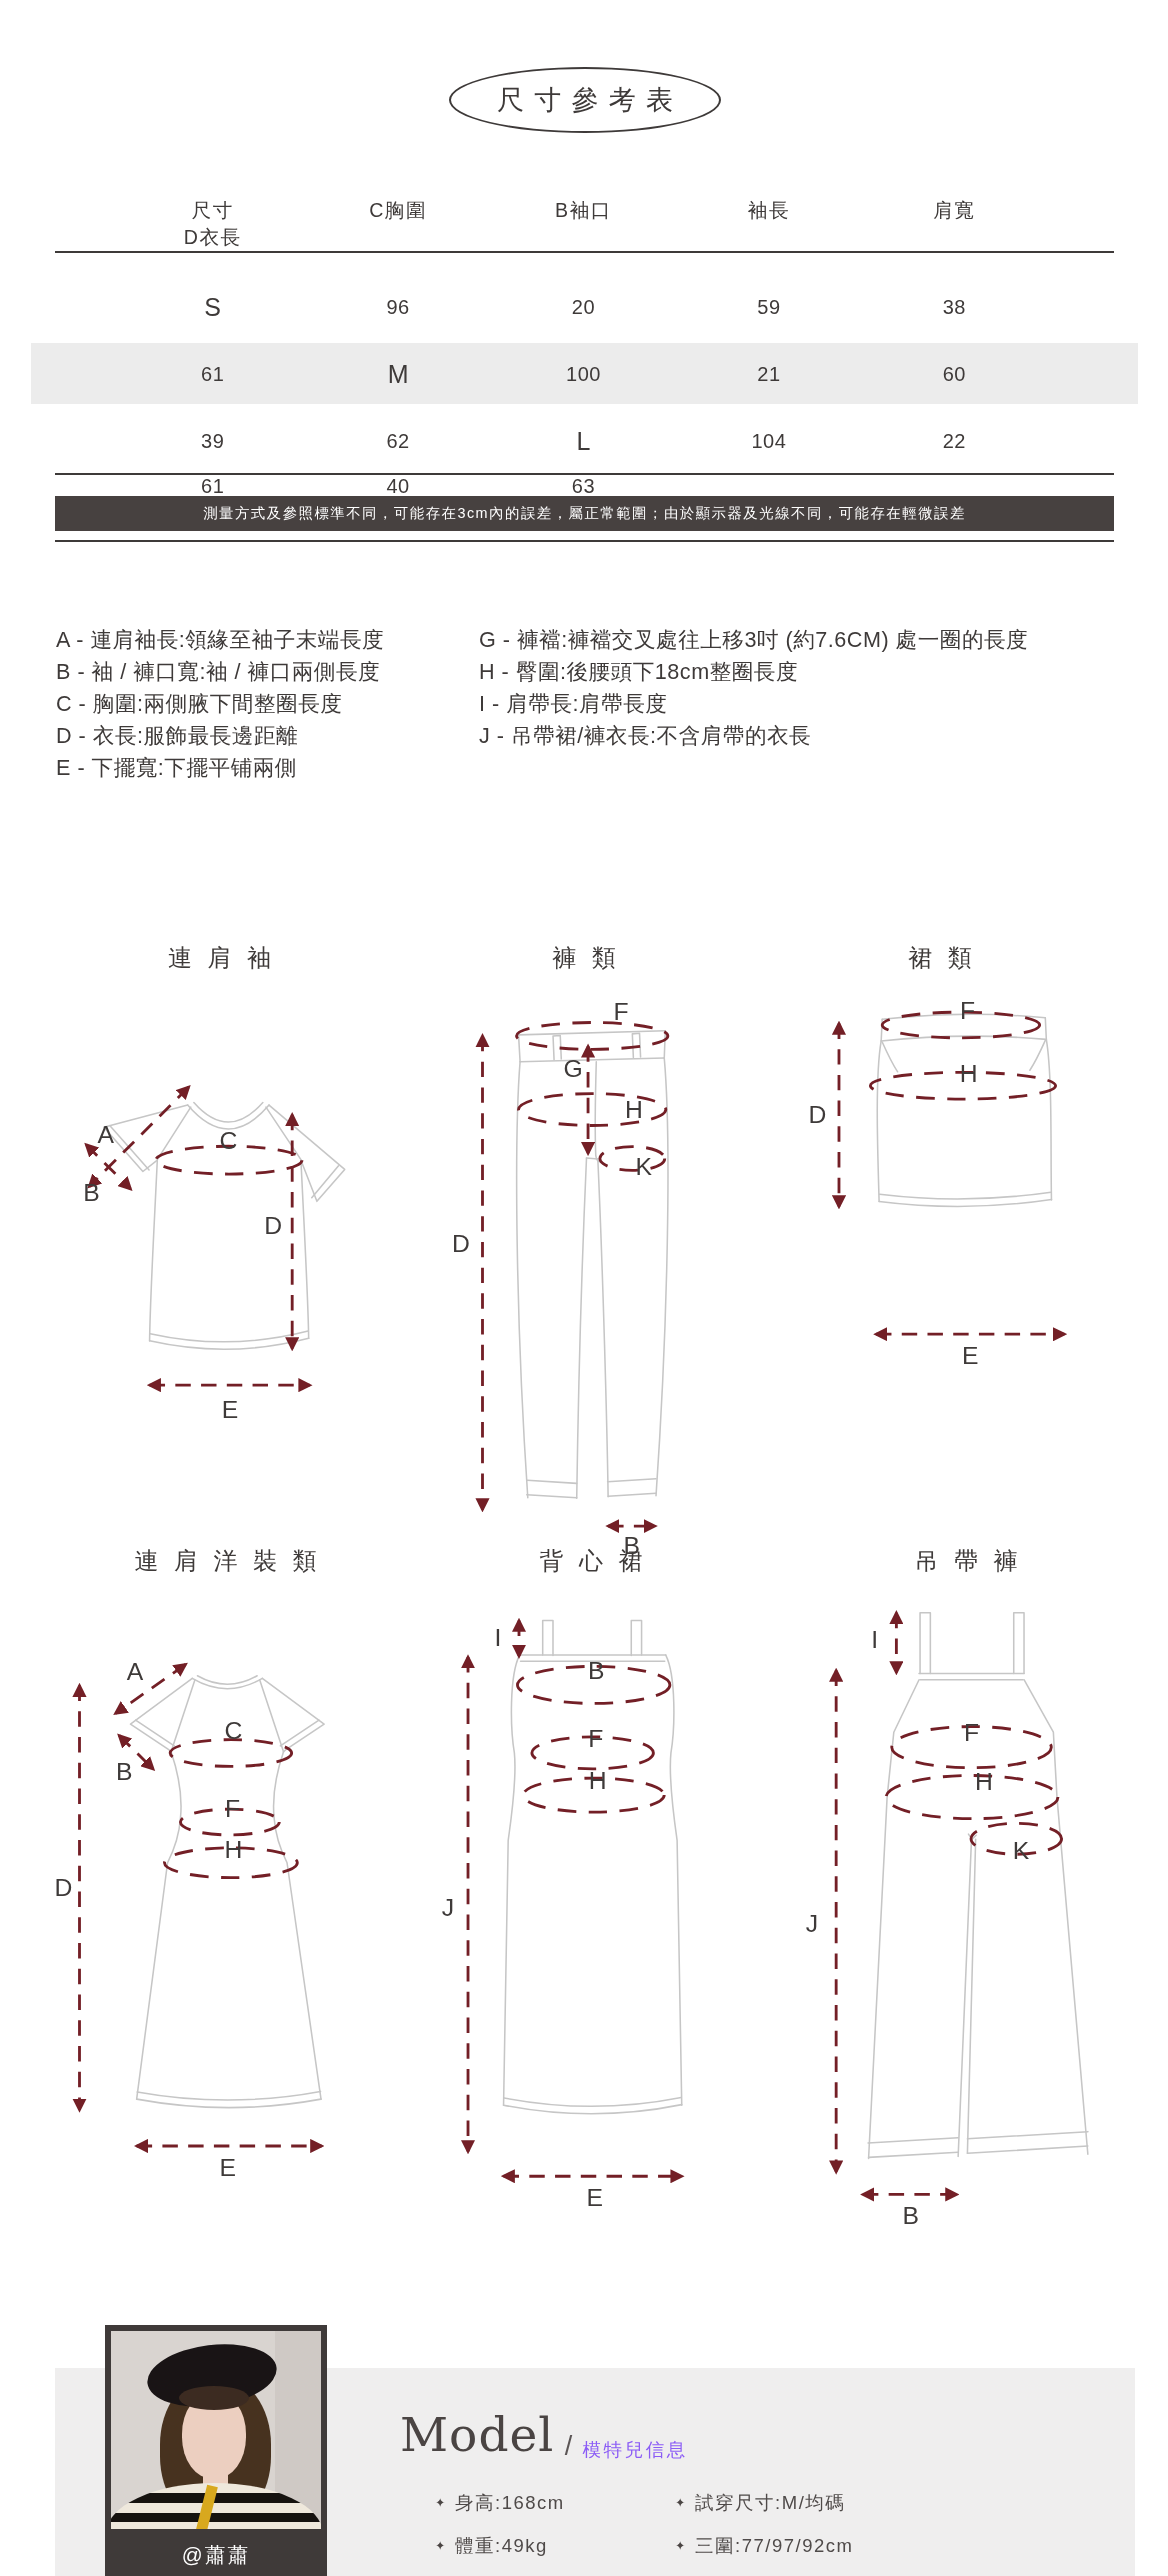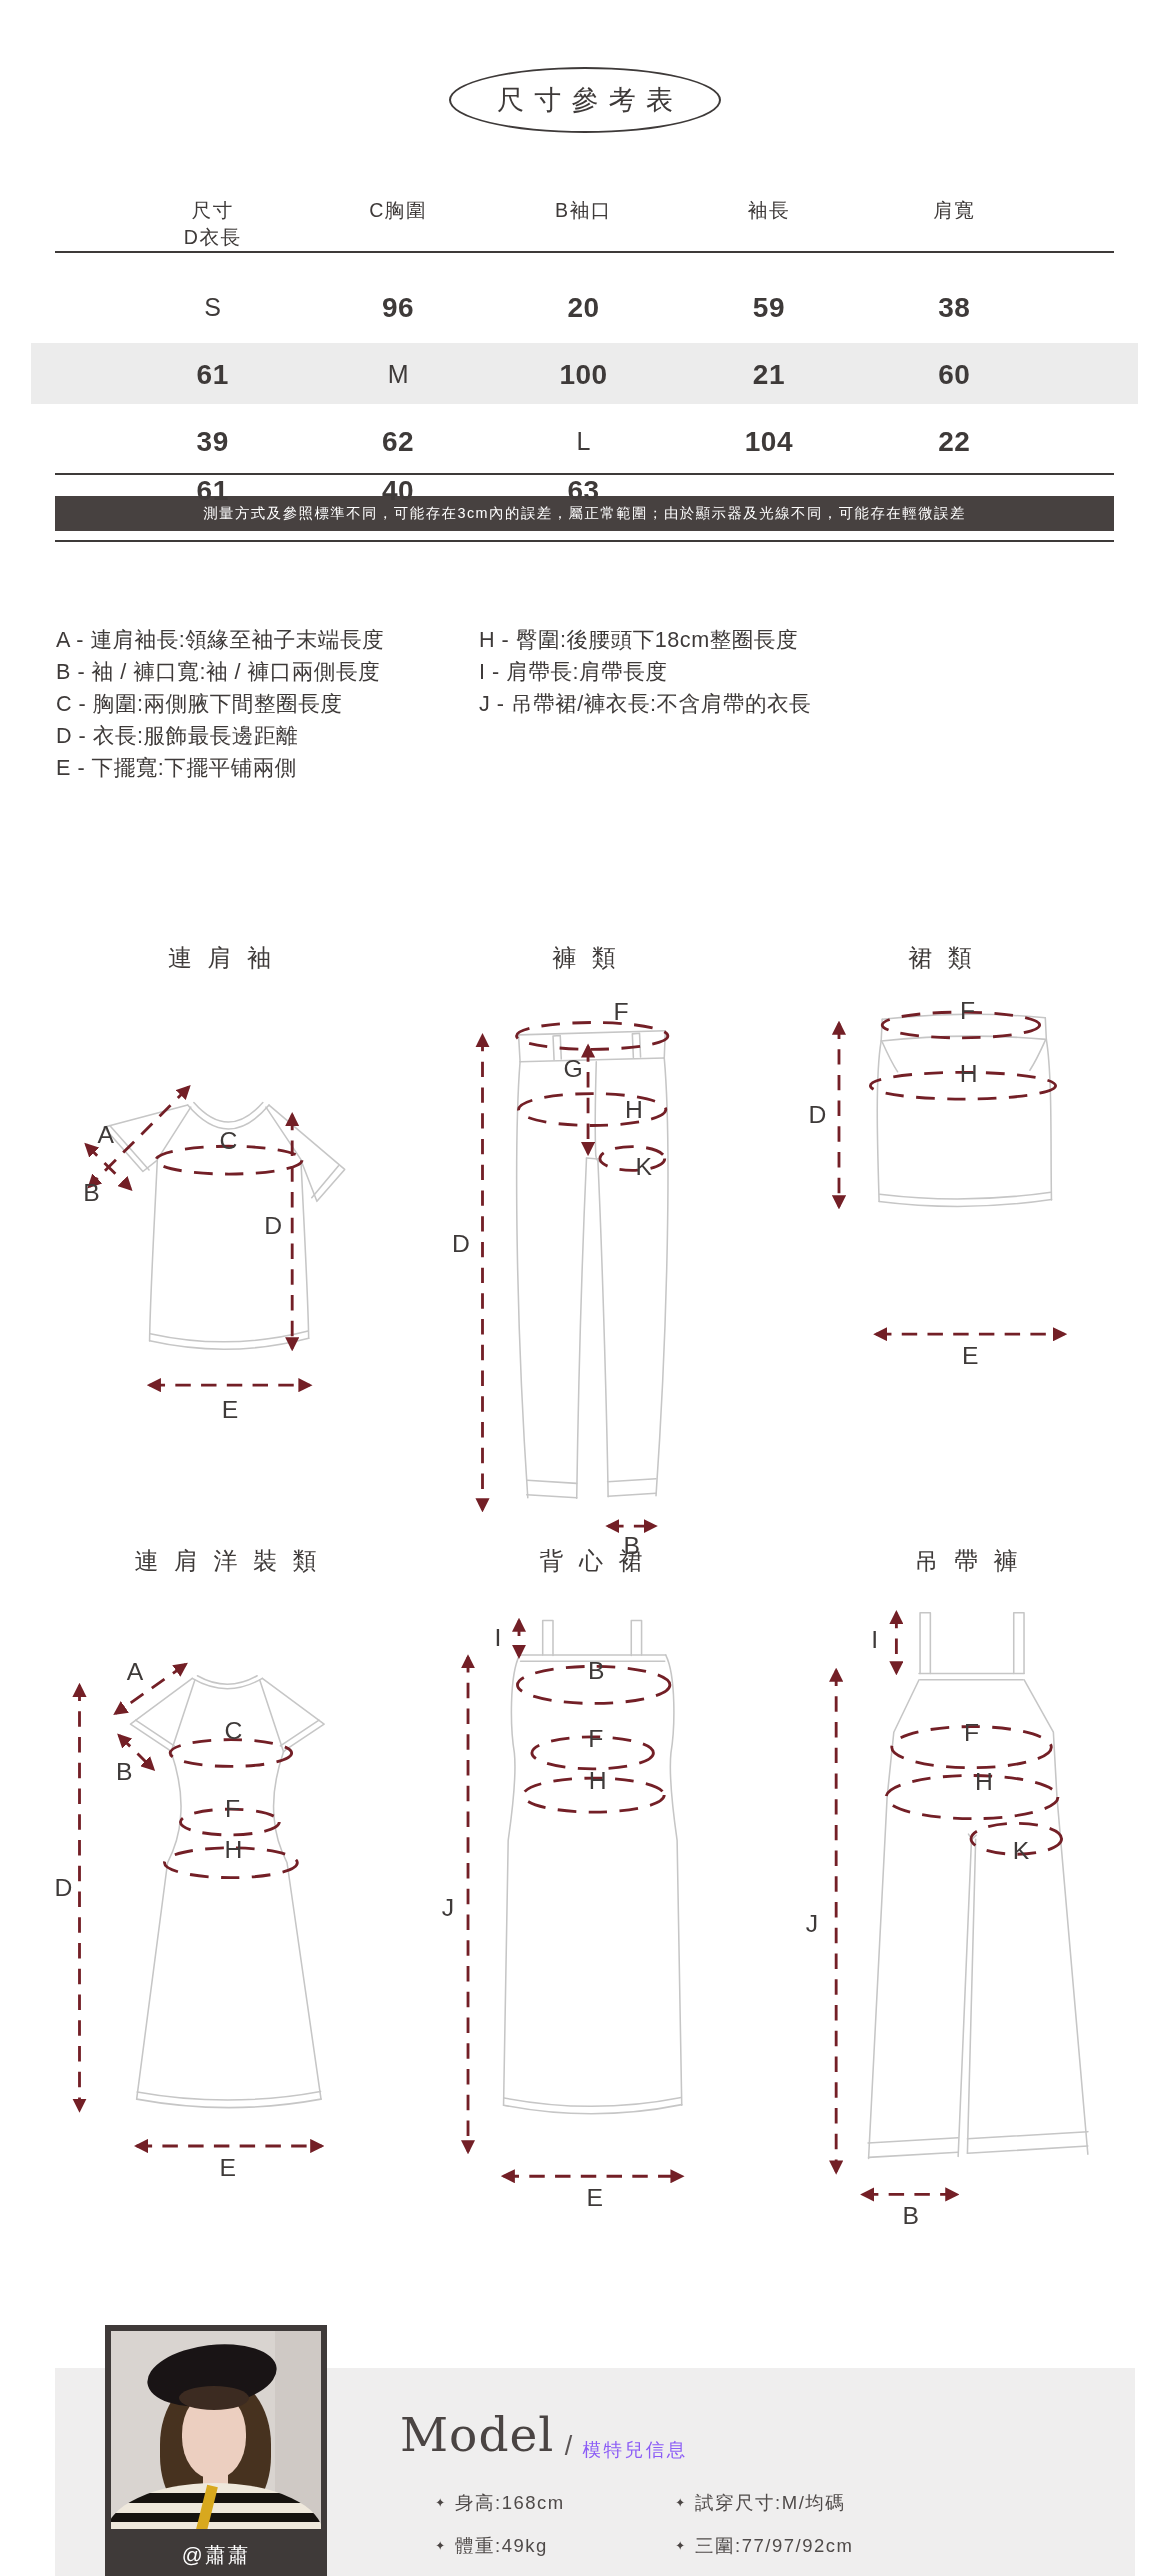--- a/index.html
+++ b/index.html
@@ -18,21 +18,21 @@
     display:flex;align-items:center;justify-content:center;
   }
   .oval span{font-size:27px;font-weight:500;letter-spacing:10.3px;padding-left:10.3px;}
 
   
   .tgrid{left:120px;width:927px;display:grid;grid-template-columns:repeat(5,1fr);}
   .tgrid > div{display:flex;align-items:center;justify-content:center;}
   .thead{top:197px;height:36px;font-size:19.6px;font-weight:500;letter-spacing:1.5px;}
   .trows{top:274px;height:201px;grid-template-rows:repeat(3,67px);z-index:2;}
   .cell-size{font-size:25px;}
-  .cell-num{font-size:28px;letter-spacing:0.5px;font-weight:bold;}
+  .cell-num{font-size:20px;letter-spacing:0.5px;}
   .stripe{left:31px;top:343px;width:1107px;height:61px;background:var(--stripe);z-index:1;}
   .rule{left:55px;width:1059px;background:var(--ink);}
   .rule.r1{top:251px;height:1.5px;}
   .rule.r2{top:473px;height:2.1px;}
   .rule.r3{top:540px;height:2.1px;}
 
   
   .banner{
     left:55px;top:496px;width:1059px;height:35px;background:var(--banner-bg);
     display:flex;align-items:center;justify-content:center;
@@ -125,20 +125,21 @@
   <div class="abs rule r3"></div>
 
   <div class="abs legend lcol">
     <div>A - 連肩袖長:領緣至袖子末端長度</div>
     <div>B - 袖 / 褲口寬:袖 / 褲口兩側長度</div>
     <div>C - 胸圍:兩側腋下間整圈長度</div>
     <div>D - 衣長:服飾最長邊距離</div>
     <div>E - 下擺寬:下擺平铺兩側</div>
   </div>
   <div class="abs legend rcol">
+    <div>G - 褲襠:褲襠交叉處往上移3吋 (約7.6CM) 處一圈的長度</div>
     <div>H - 臀圍:後腰頭下18cm整圈長度</div>
     <div>I - 肩帶長:肩帶長度</div>
     <div>J - 吊帶裙/褲衣長:不含肩帶的衣長</div>
   </div>
 
   <div class="abs dtitle" style="left:96px;top:943px;width:247px;">連肩袖</div>
   <div class="abs dtitle" style="left:481px;top:943px;width:206px;">褲類</div>
   <div class="abs dtitle" style="left:837px;top:943px;width:206px;">裙類</div>
 
   <svg style="left:77px;top:1061px;" width="278" height="361" viewBox="0 0 540 700">

